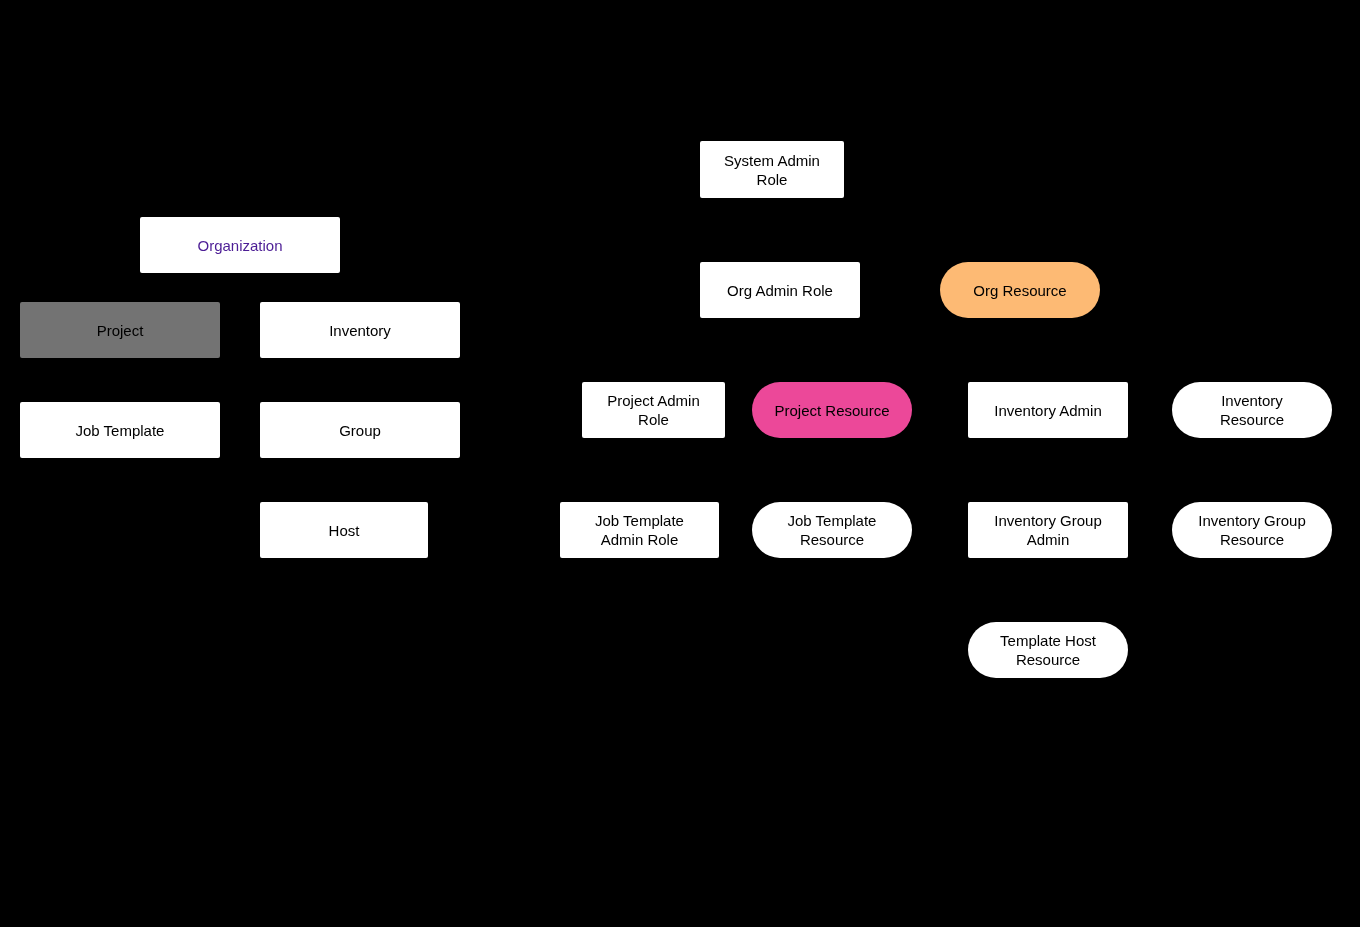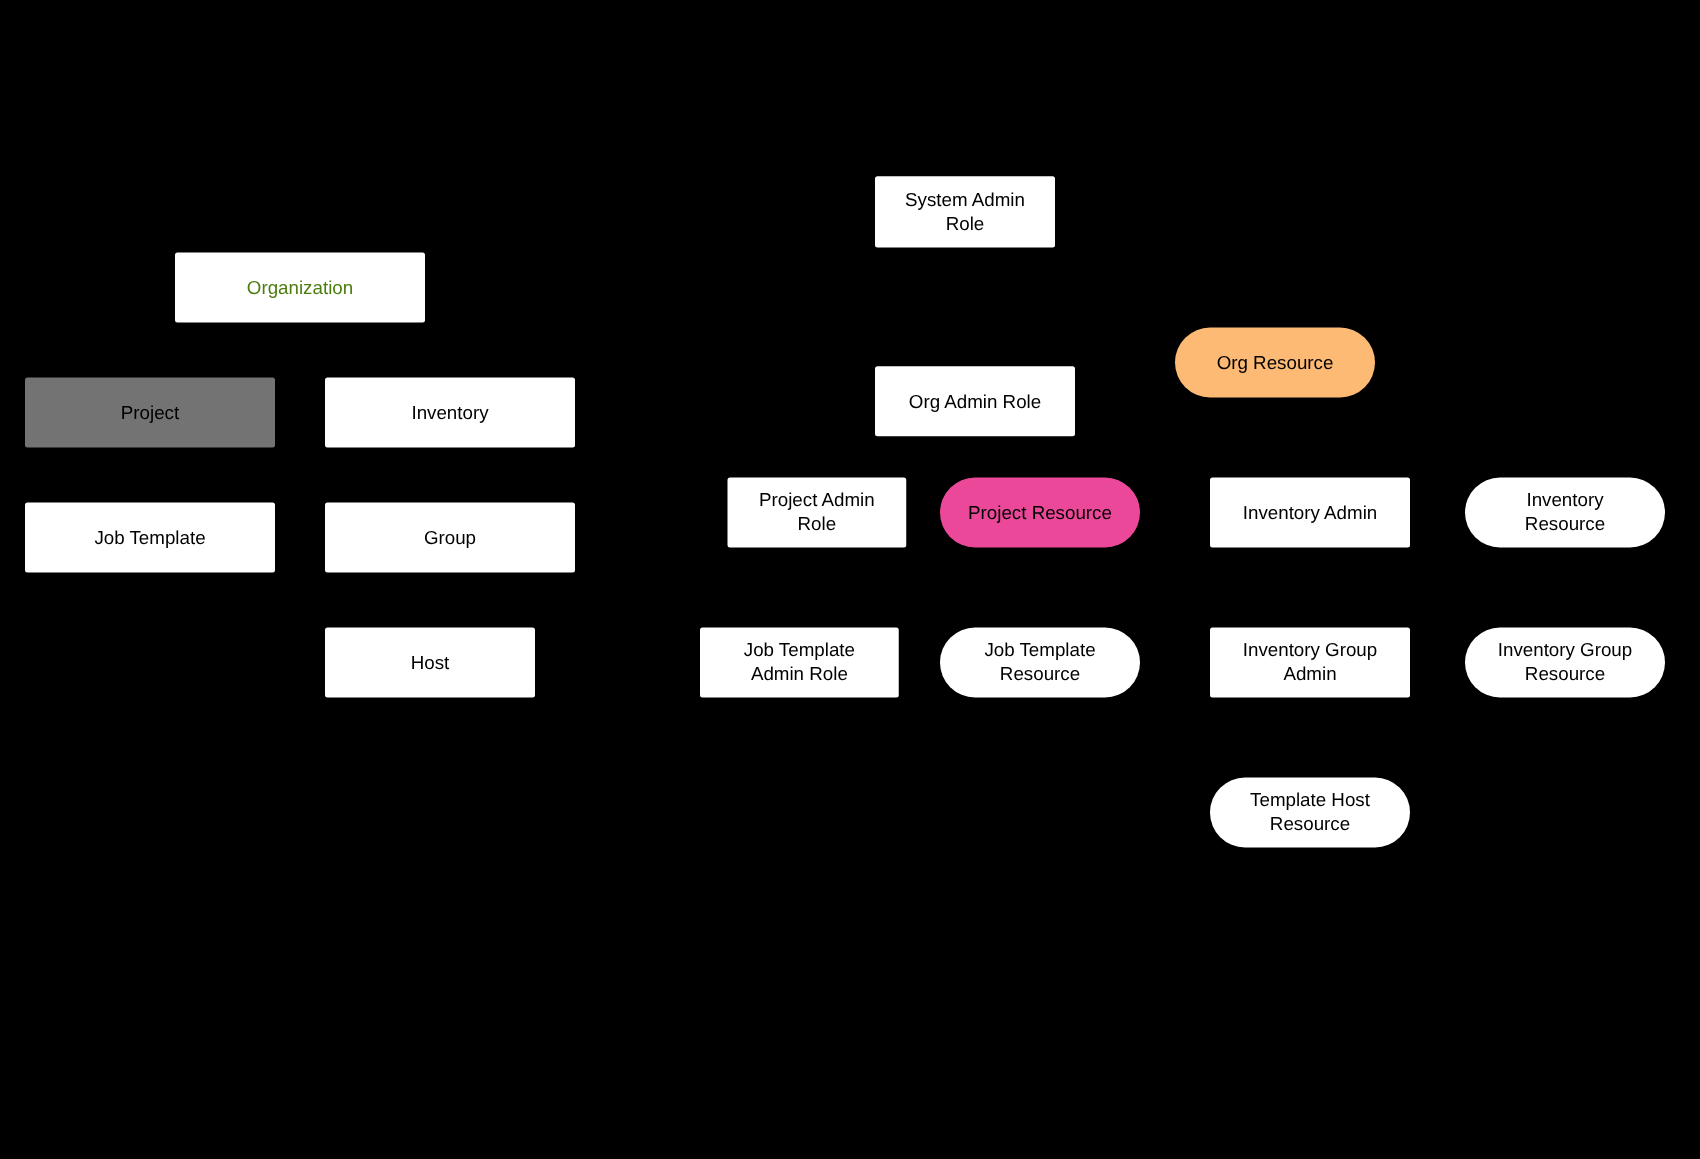--- a/index.html
+++ b/index.html
@@ -33,29 +33,29 @@
     border-radius: 2px;
   }
   .node.pill {
     border-radius: 999px;
   }
 </style>
 </head>
 <body>
 
 <div id="canvas" style="background: rgb(0, 0, 0);">
-    <div class="node rect" style="left: 140px; top: 202px; width: 200px; height: 56px; background: rgb(255, 255, 255); color: #4d7c0f;">Organization</div>
+    <div class="node rect" style="left: 140px; top: 217px; width: 200px; height: 56px; background: rgb(255, 255, 255); color: #4c1d95;">Organization</div>
     <div class="node rect" style="left: 20px; top: 302px; width: 200px; height: 56px; background: #737373; color: rgb(0, 0, 0);">Project</div>
     <div class="node rect" style="left: 260px; top: 302px; width: 200px; height: 56px; background: rgb(255, 255, 255); color: rgb(0, 0, 0);">Inventory</div>
     <div class="node rect" style="left: 20px; top: 402px; width: 200px; height: 56px; background: rgb(255, 255, 255); color: rgb(0, 0, 0);">Job Template</div>
     <div class="node rect" style="left: 260px; top: 402px; width: 200px; height: 56px; background: rgb(255, 255, 255); color: rgb(0, 0, 0);">Group</div>
     <div class="node rect" style="left: 260px; top: 502px; width: 168px; height: 56px; background: rgb(255, 255, 255); color: rgb(0, 0, 0);">Host</div>
     <div class="node rect" style="left: 700px; top: 141px; width: 144px; height: 57px; background: rgb(255, 255, 255); color: rgb(0, 0, 0);">System Admin
 Role</div>
-    <div class="node rect" style="left: 700px; top: 262px; width: 160px; height: 56px; background: rgb(255, 255, 255); color: rgb(0, 0, 0); margin-top: 31px;">Org Admin Role</div>
+    <div class="node rect" style="left: 700px; top: 262px; width: 160px; height: 56px; background: rgb(255, 255, 255); color: rgb(0, 0, 0);">Org Admin Role</div>
     <div class="node pill" style="left: 940px; top: 262px; width: 160px; height: 56px; background: #fdba74; color: rgb(0, 0, 0);">Org Resource</div>
     <div class="node rect" style="left: 582px; top: 382px; width: 143px; height: 56px; background: rgb(255, 255, 255); color: rgb(0, 0, 0);">Project Admin
 Role</div>
     <div class="node pill" style="left: 752px; top: 382px; width: 160px; height: 56px; background: #ec4899; color: rgb(0, 0, 0);">Project Resource</div>
     <div class="node rect" style="left: 968px; top: 382px; width: 160px; height: 56px; background: rgb(255, 255, 255); color: rgb(0, 0, 0);">Inventory Admin</div>
     <div class="node pill" style="left: 1172px; top: 382px; width: 160px; height: 56px; background: rgb(255, 255, 255); color: rgb(0, 0, 0);">Inventory
 Resource</div>
     <div class="node rect" style="left: 560px; top: 502px; width: 159px; height: 56px; background: rgb(255, 255, 255); color: rgb(0, 0, 0);">Job Template
 Admin Role</div>
     <div class="node pill" style="left: 752px; top: 502px; width: 160px; height: 56px; background: rgb(255, 255, 255); color: rgb(0, 0, 0);">Job Template

